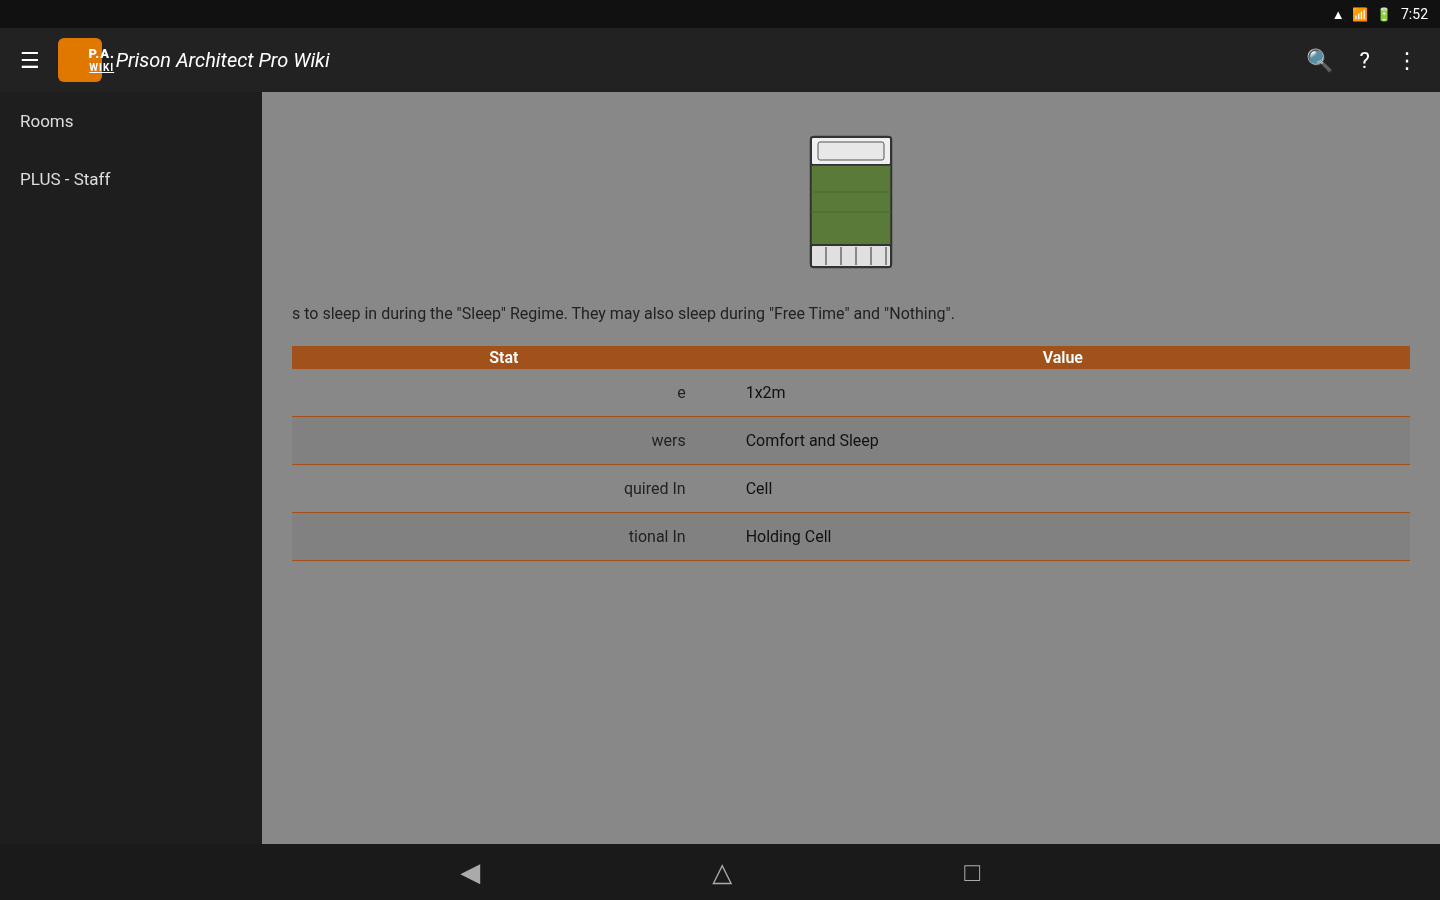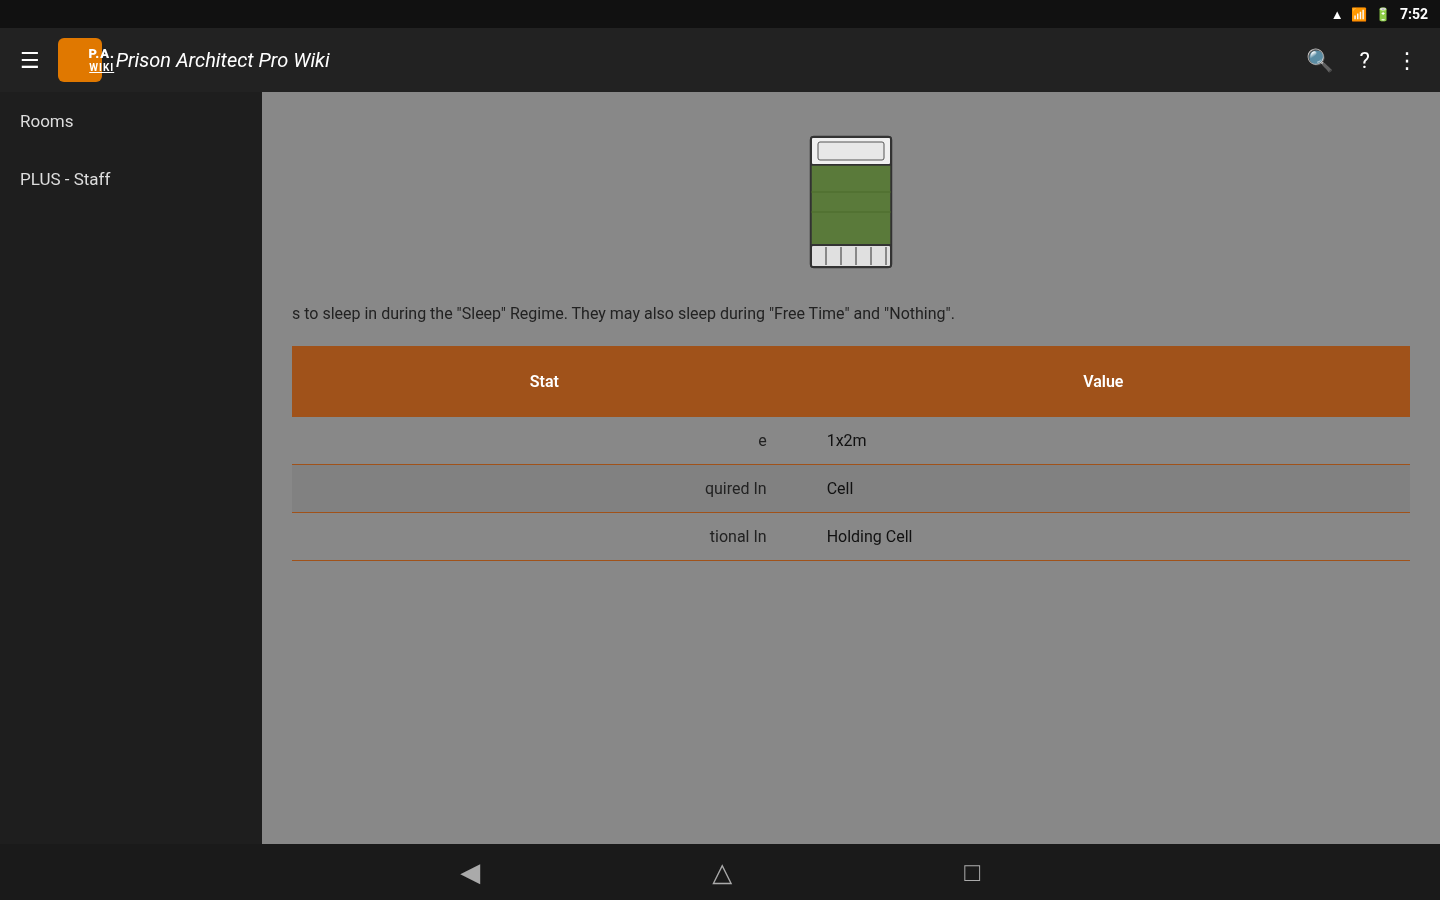--- a/index.html
+++ b/index.html
@@ -23,21 +23,21 @@
       padding-right: 12px;
       gap: 8px;
     }
     .status-icon {
       color: #fff;
       font-size: 13px;
     }
     #time-display {
       color: #fff;
       font-size: 14px;
-      font-weight: 700;
+      font-weight: 400;
     }
 
     
     #app-bar {
       width: 100%;
       height: 64px;
       background: #222;
       display: flex;
       align-items: center;
       padding: 0 16px;
@@ -170,21 +170,21 @@
       background: #888;
     }
     .table-header-row {
       background: #8B4513;
     }
     .table-header-row th {
       background: #a0521a;
       color: #fff;
       font-size: 16px;
       font-weight: 600;
-      padding: 26px 20px;
+      padding: 2px 20px;
       text-align: center;
     }
     .table-row td {
       padding: 14px 20px;
       font-size: 16px;
       color: #111;
       border-bottom: 1px solid #a0521a;
     }
     .table-row td:first-child {
       text-align: right;
@@ -287,20 +287,24 @@
             <th>Stat</th>
             <th>Value</th>
           </tr>
         </thead>
         <tbody id="table-body">
         <tr class="table-row">
       <td>e</td>
       <td>1x2m</td>
     </tr>
             <tr class="table-row">
+      <td>wers</td>
+      <td>Comfort and Sleep</td>
+    </tr>
+            <tr class="table-row">
       <td>quired In</td>
       <td>Cell</td>
     </tr>
             <tr class="table-row">
       <td>tional In</td>
       <td>Holding Cell</td>
     </tr>
           </tbody>
       </table>
 

